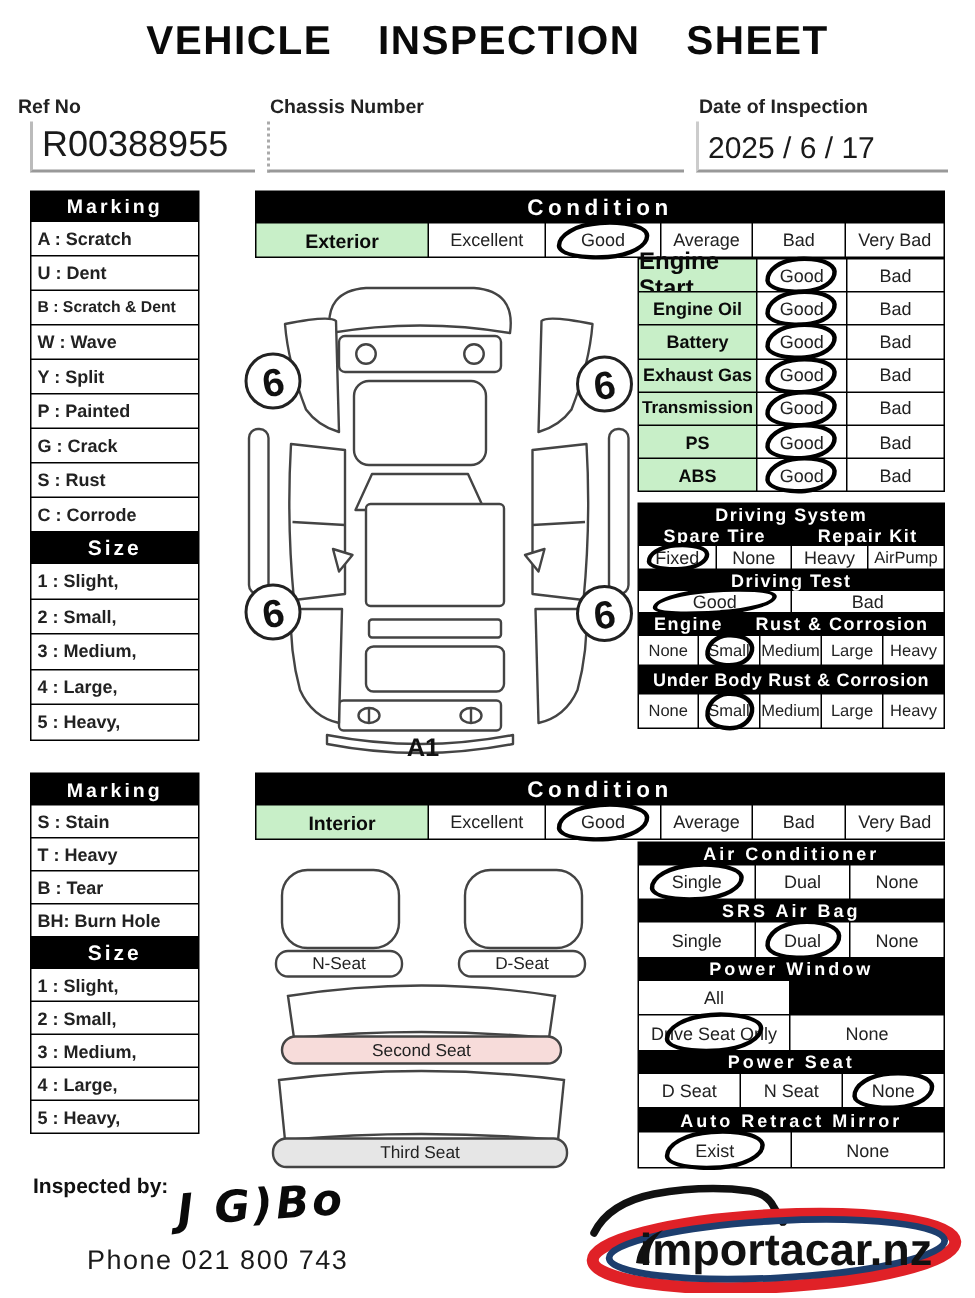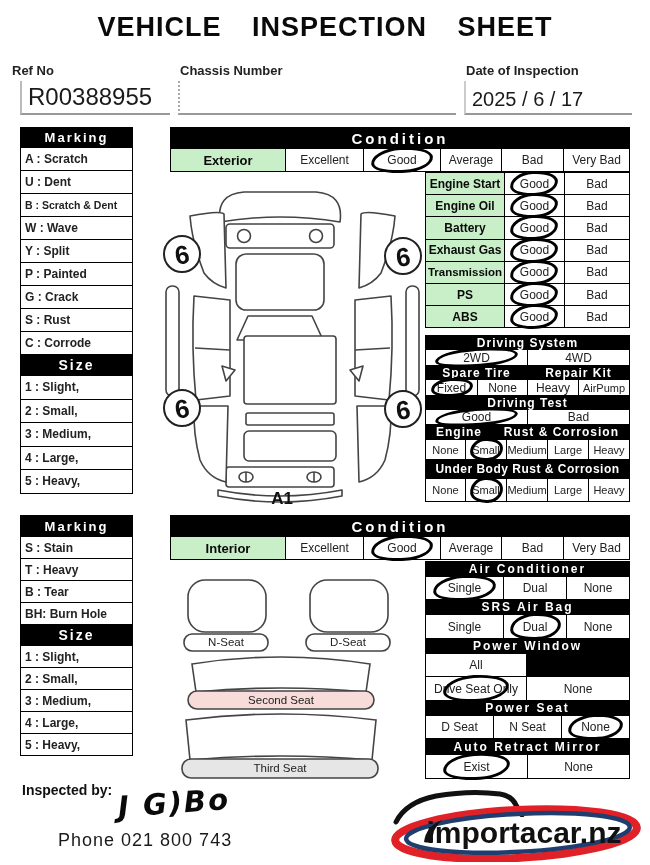--- a/index.html
+++ b/index.html
@@ -78,21 +78,21 @@
       <div class="cell" style="width:77px;">Excellent</div>
       <div class="cell circled" style="width:76px;">Good</div>
       <div class="cell" style="width:60px;">Average</div>
       <div class="cell" style="width:61px;">Bad</div>
       <div class="cell" style="width:65px;">Very Bad</div>
     </div>
   </div>
 
   <div class="abs tbl" style="left:425px;top:172px;width:205px;">
     <div class="row" style="height:21.2px;">
-      <div class="cell green" style="width:78px;font-size:12px;">Engine Start</div>
+      <div class="cell green" style="width:78px;font-size:16px;">Engine Start</div>
       <div class="cell circled" style="width:59px;">Good</div>
       <div class="cell" style="width:64px;">Bad</div>
     </div>
     <div class="row" style="height:21.2px;">
       <div class="cell green" style="width:78px;">Engine Oil</div>
       <div class="cell circled" style="width:59px;">Good</div>
       <div class="cell" style="width:64px;">Bad</div>
     </div>
     <div class="row" style="height:21.2px;">
       <div class="cell green" style="width:78px;">Battery</div>
@@ -116,24 +116,20 @@
     </div>
     <div class="row" style="height:21.2px;">
       <div class="cell green" style="width:78px;">ABS</div>
       <div class="cell circled" style="width:59px;">Good</div>
       <div class="cell" style="width:64px;">Bad</div>
     </div>
   </div>
 
   <div class="abs tbl" style="left:425px;top:335px;width:205px;">
     <div class="bar small" style="height:13px;">Driving System</div>
-    <div class="row" style="height:15px;">
-      <div class="cell circled" style="width:101px;">2WD</div>
-      <div class="cell" style="width:101px;">4WD</div>
-    </div>
     <div class="splitbar" style="height:13px;">
       <div class="bar small" style="width:101px;height:13px;">Spare Tire</div>
       <div class="bar small" style="width:101px;height:13px;">Repair Kit</div>
     </div>
     <div class="row" style="height:15px;">
       <div class="cell circled" style="width:51px;">Fixed</div>
       <div class="cell" style="width:49px;">None</div>
       <div class="cell" style="width:50px;">Heavy</div>
       <div class="cell" style="width:50px;font-size:11px;">AirPump</div>
     </div>

